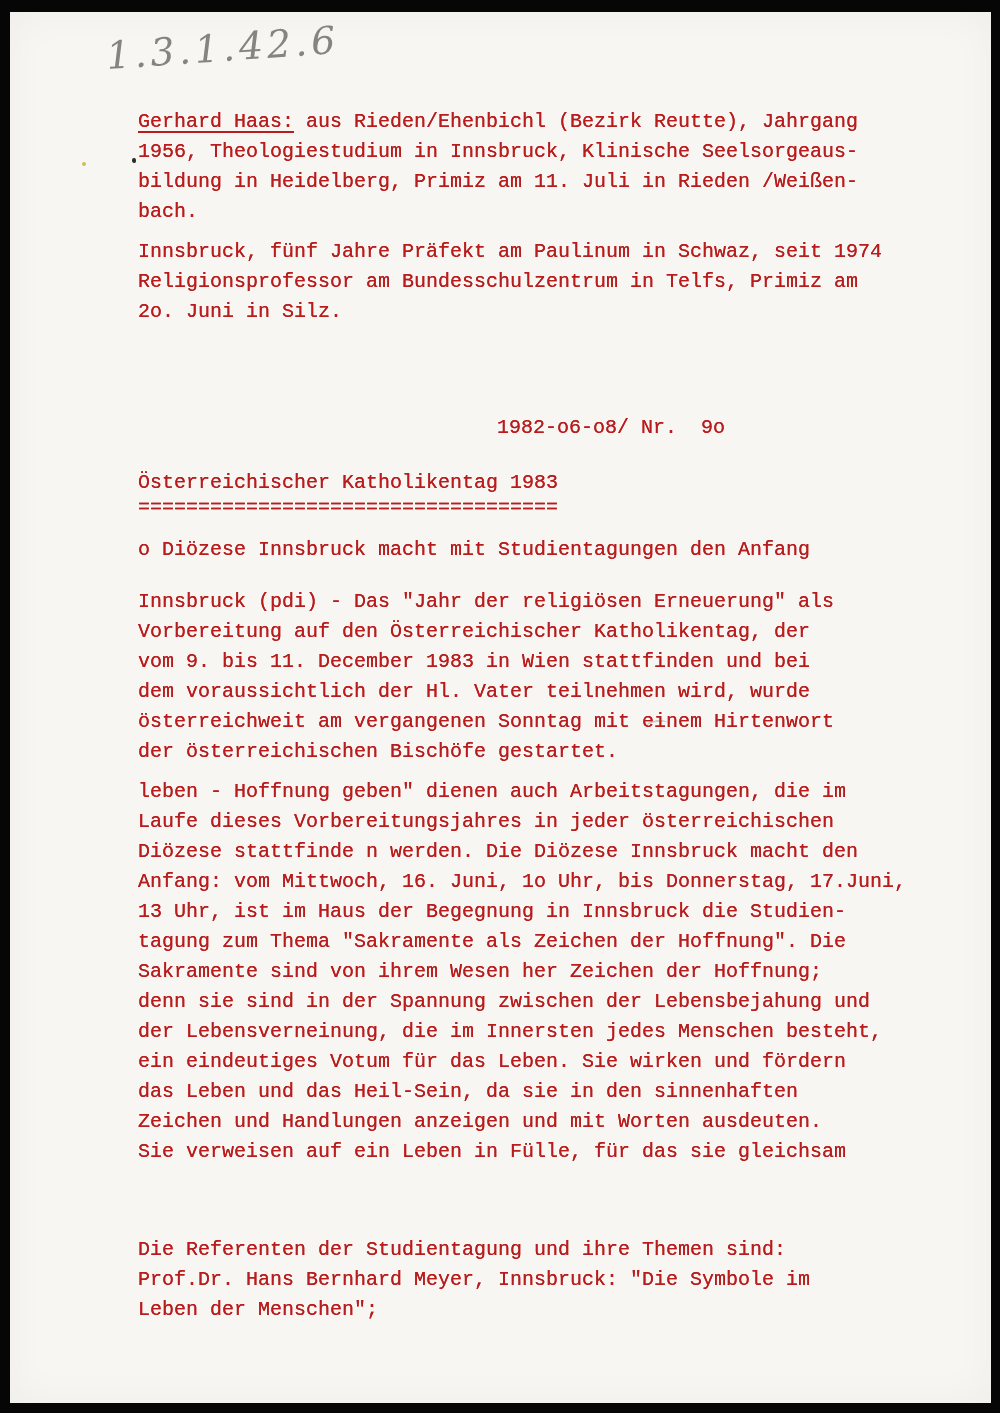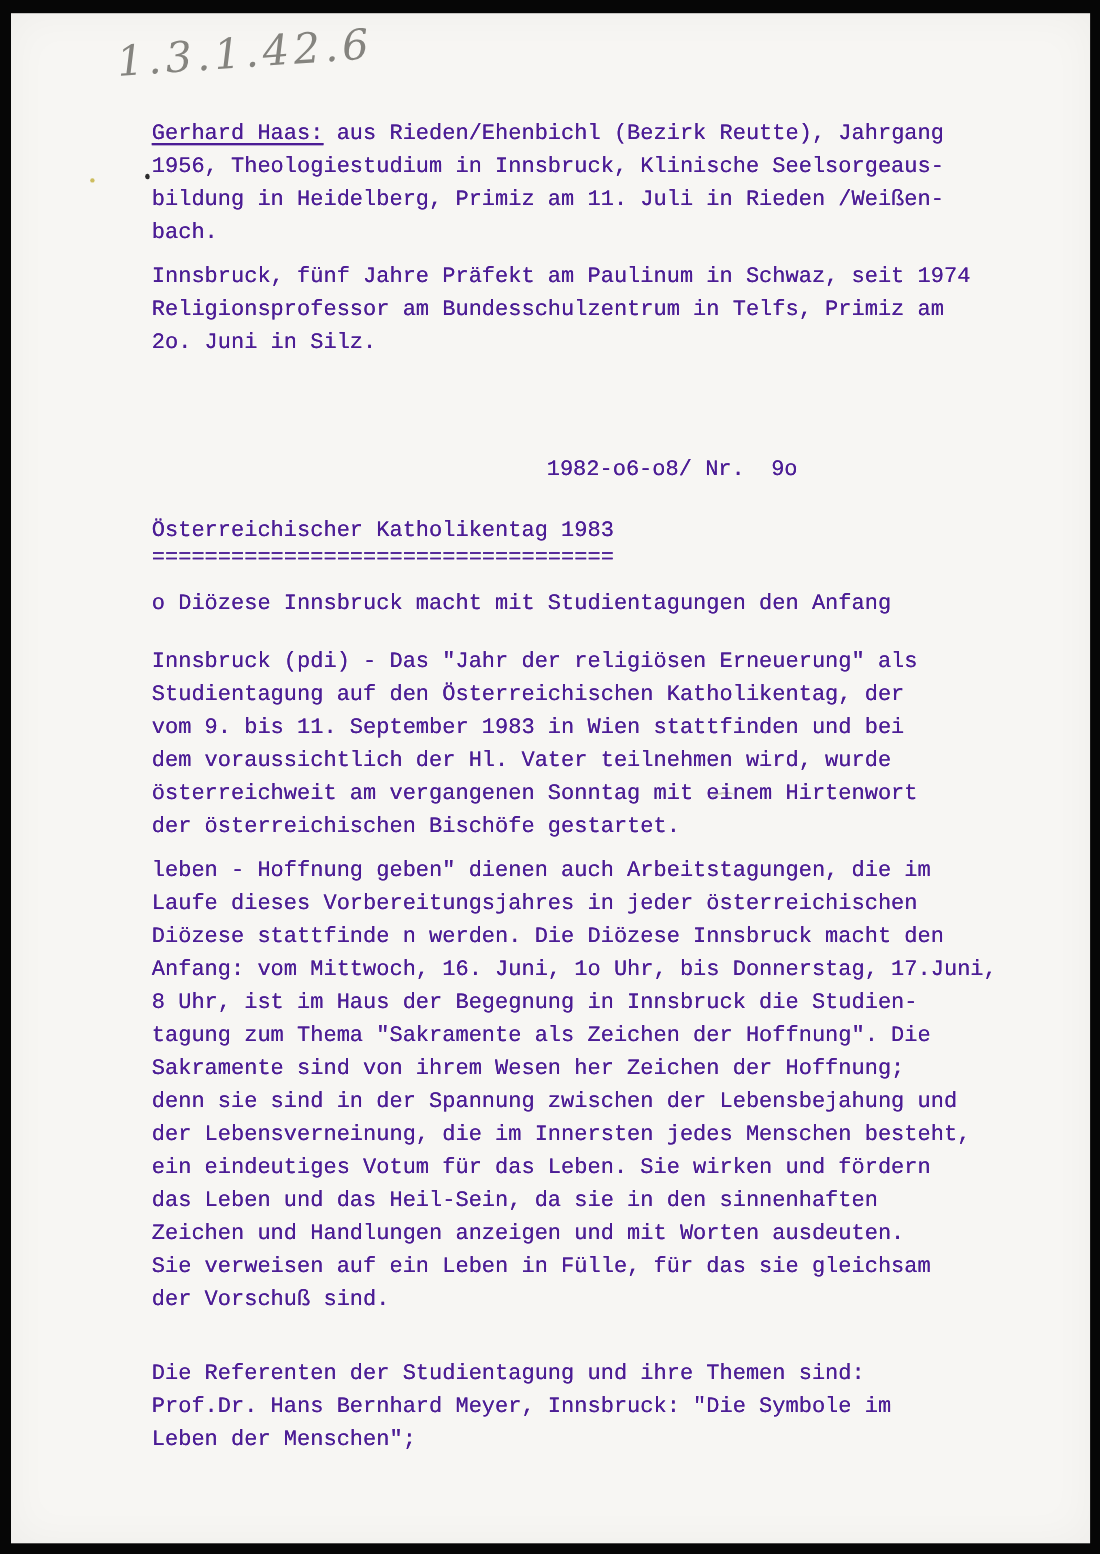--- a/index.html
+++ b/index.html
@@ -12,21 +12,21 @@
   }
   .scan-page {
     position: absolute;
     left: 10px; top: 12px;
     width: 981px; height: 1391px;
     background: #f7f6f3;
     box-shadow: inset 0 0 40px rgba(0,0,0,0.04);
   }
   .block {
     position: absolute;
-    color: #4c1d95;
+    color: #b91c1c;
     font-size: 20px;
     line-height: 30px;
     text-shadow: 0 0 0.5px currentColor;
   }
   .ln { white-space: pre; }
   .u-name {
     text-decoration: underline;
     text-underline-offset: 4px;
     text-decoration-thickness: 1.5px;
   }
@@ -91,42 +91,41 @@
     <div class="ln">Österreichischer Katholikentag 1983</div>
     <div class="ln">===================================</div>
   </div>
 
   <div class="block" style="left:128px; top:523px;">
     <div class="ln">o Diözese Innsbruck macht mit Studientagungen den Anfang</div>
   </div>
 
   <div class="block" style="left:128px; top:575px;">
     <div class="ln">Innsbruck (pdi) - Das "Jahr der religiösen Erneuerung" als</div>
-    <div class="ln">Studientagung auf den Österreichischen Katholikentag, der</div>
-    <div class="ln">vom 9. bis 11. September 1983 in Wien stattfinden und bei</div>
+    <div class="ln">Vorbereitung auf den Österreichischer Katholikentag, der</div>
+    <div class="ln">vom 9. bis 11. December 1983 in Wien stattfinden und bei</div>
     <div class="ln">dem voraussichtlich der Hl. Vater teilnehmen wird, wurde</div>
     <div class="ln">österreichweit am vergangenen Sonntag mit einem Hirtenwort</div>
     <div class="ln">der österreichischen Bischöfe gestartet.</div>
   </div>
 
   <div class="block" style="left:128px; top:765px;">
     <div class="ln">leben - Hoffnung geben" dienen auch Arbeitstagungen, die im</div>
     <div class="ln">Laufe dieses Vorbereitungsjahres in jeder österreichischen</div>
     <div class="ln">Diözese stattfinde n werden. Die Diözese Innsbruck macht den</div>
     <div class="ln">Anfang: vom Mittwoch, 16. Juni, 1o Uhr, bis Donnerstag, 17.Juni,</div>
-    <div class="ln">8 Uhr, ist im Haus der Begegnung in Innsbruck die Studien-</div>
+    <div class="ln">13 Uhr, ist im Haus der Begegnung in Innsbruck die Studien-</div>
     <div class="ln">tagung zum Thema "Sakramente als Zeichen der Hoffnung". Die</div>
     <div class="ln">Sakramente sind von ihrem Wesen her Zeichen der Hoffnung;</div>
     <div class="ln">denn sie sind in der Spannung zwischen der Lebensbejahung und</div>
     <div class="ln">der Lebensverneinung, die im Innersten jedes Menschen besteht,</div>
     <div class="ln">ein eindeutiges Votum für das Leben. Sie wirken und fördern</div>
     <div class="ln">das Leben und das Heil-Sein, da sie in den sinnenhaften</div>
     <div class="ln">Zeichen und Handlungen anzeigen und mit Worten ausdeuten.</div>
     <div class="ln">Sie verweisen auf ein Leben in Fülle, für das sie gleichsam</div>
-    <div class="ln">der Vorschuß sind.</div>
   </div>
 
   <div class="block" style="left:128px; top:1223px;">
     <div class="ln">Die Referenten der Studientagung und ihre Themen sind:</div>
     <div class="ln">Prof.Dr. Hans Bernhard Meyer, Innsbruck: "Die Symbole im</div>
     <div class="ln">Leben der Menschen";</div>
   </div>
 
 </div>
 

